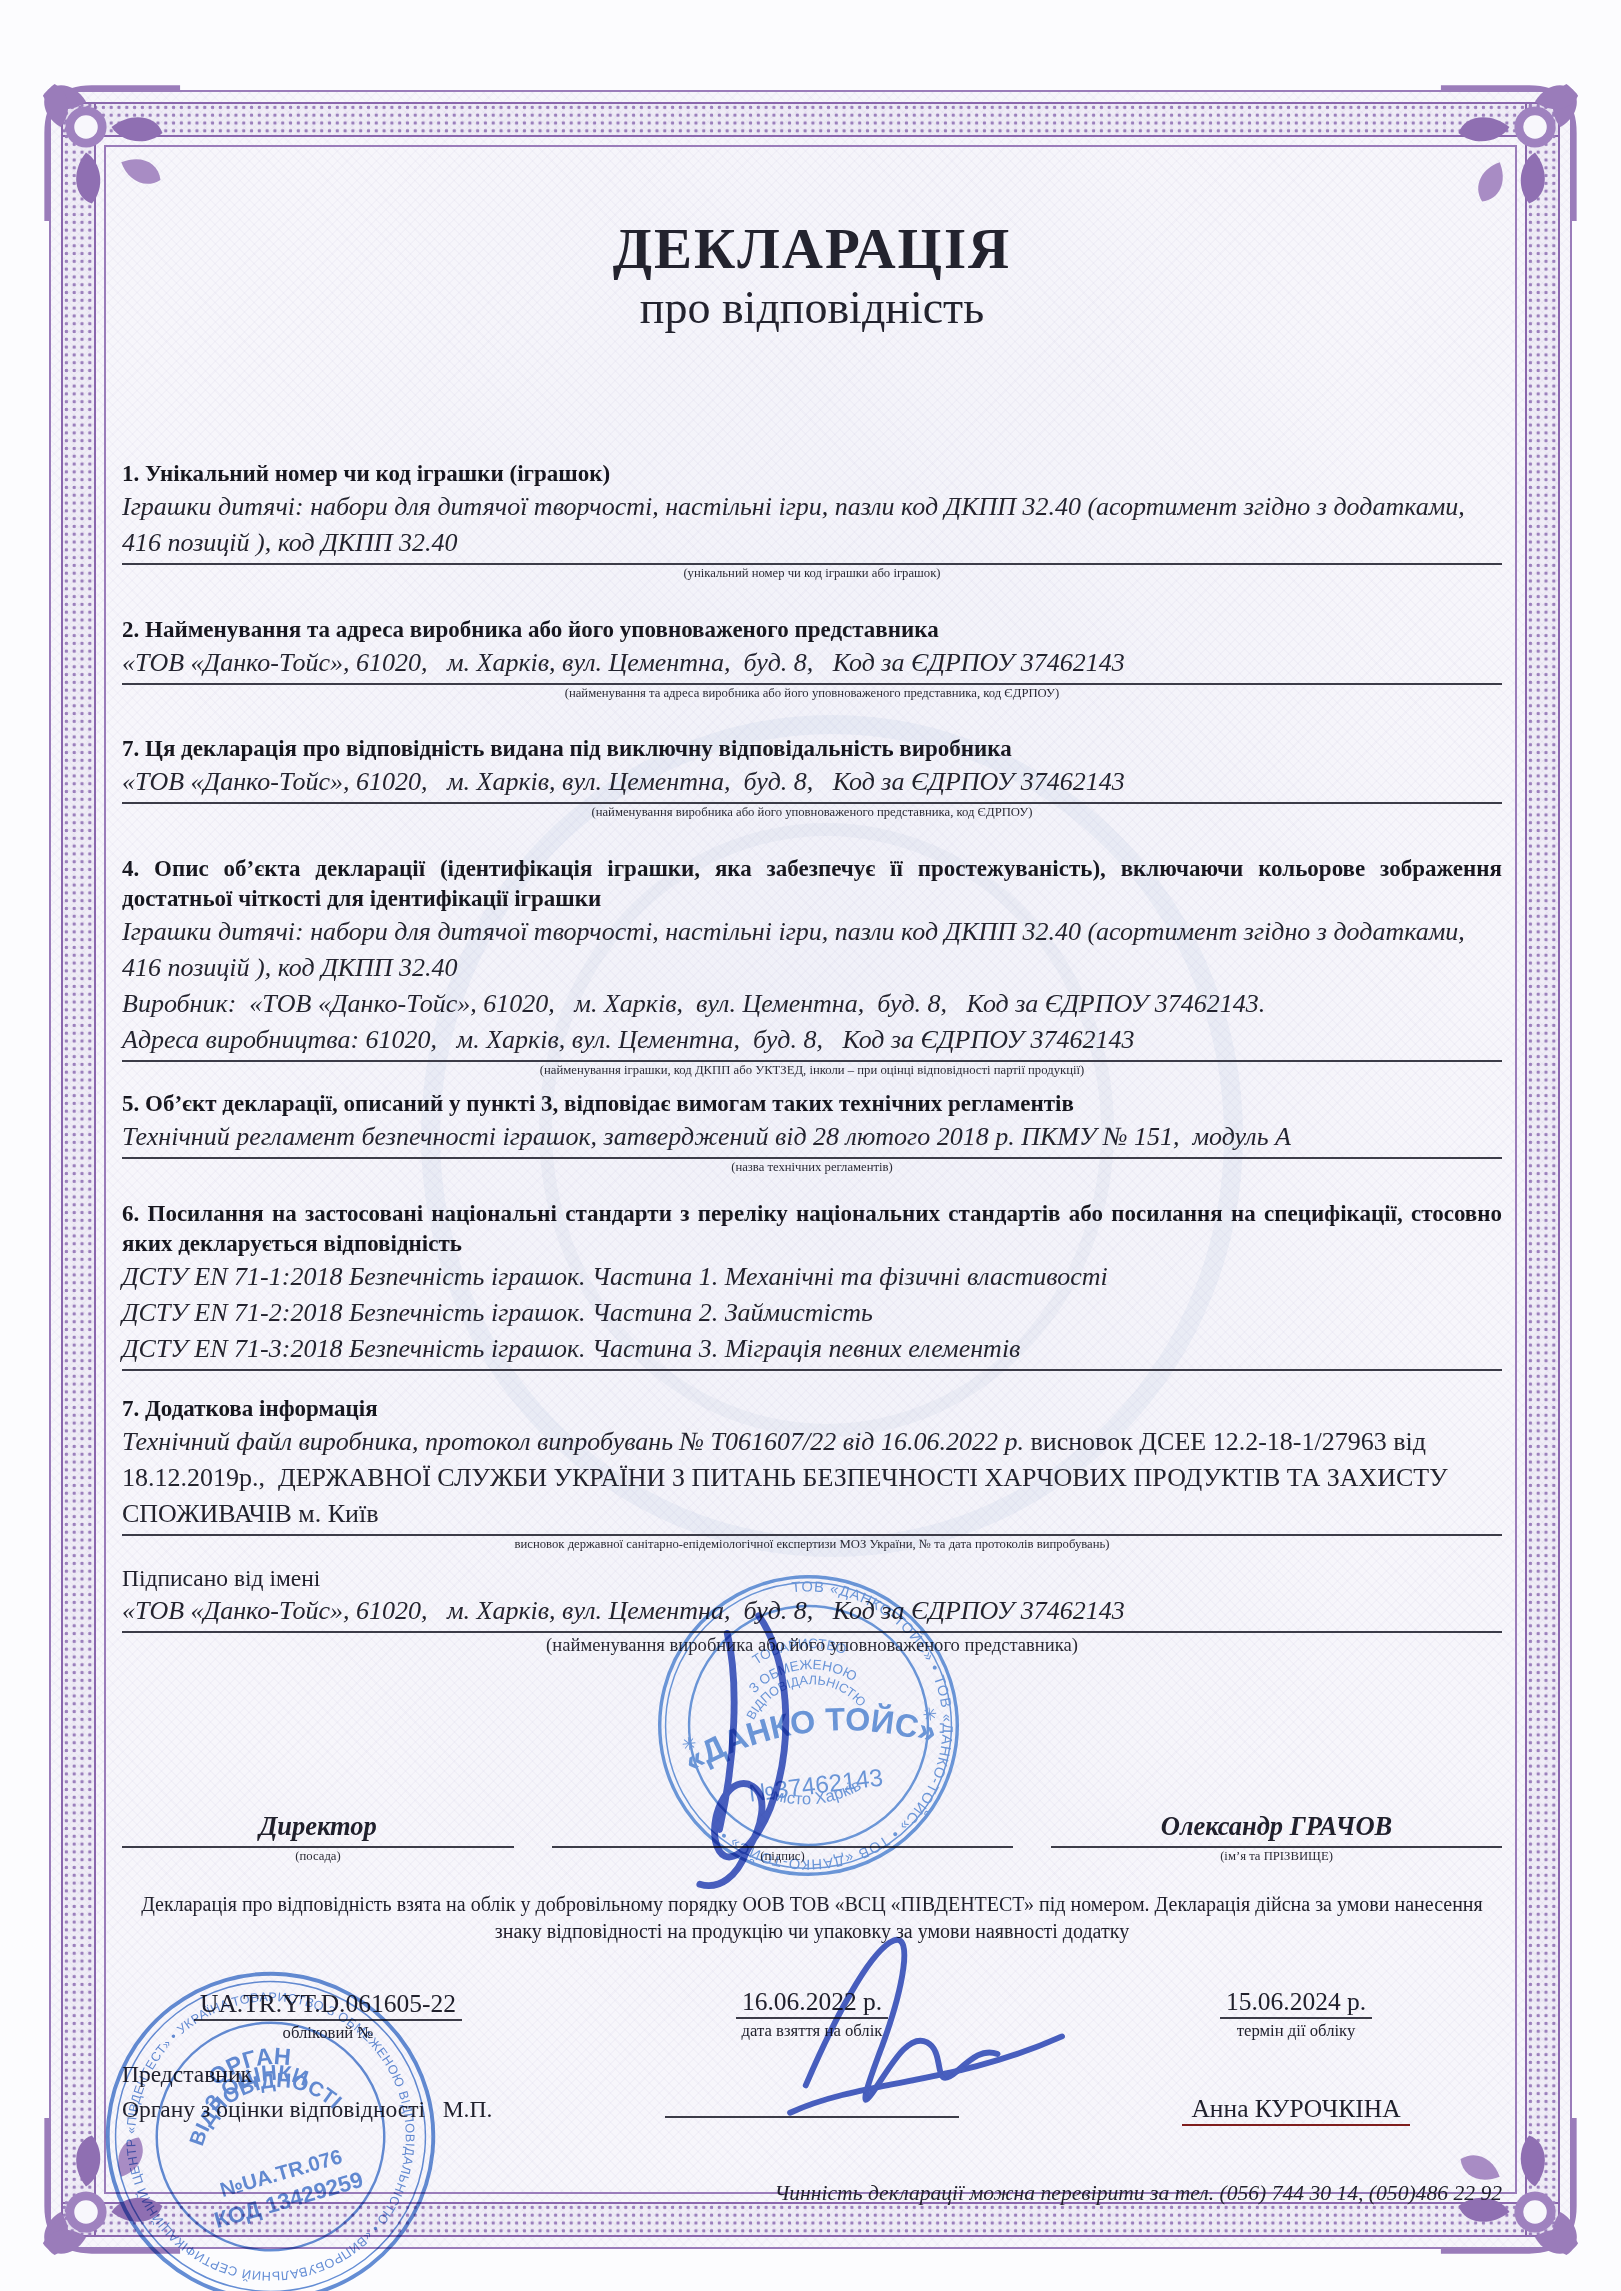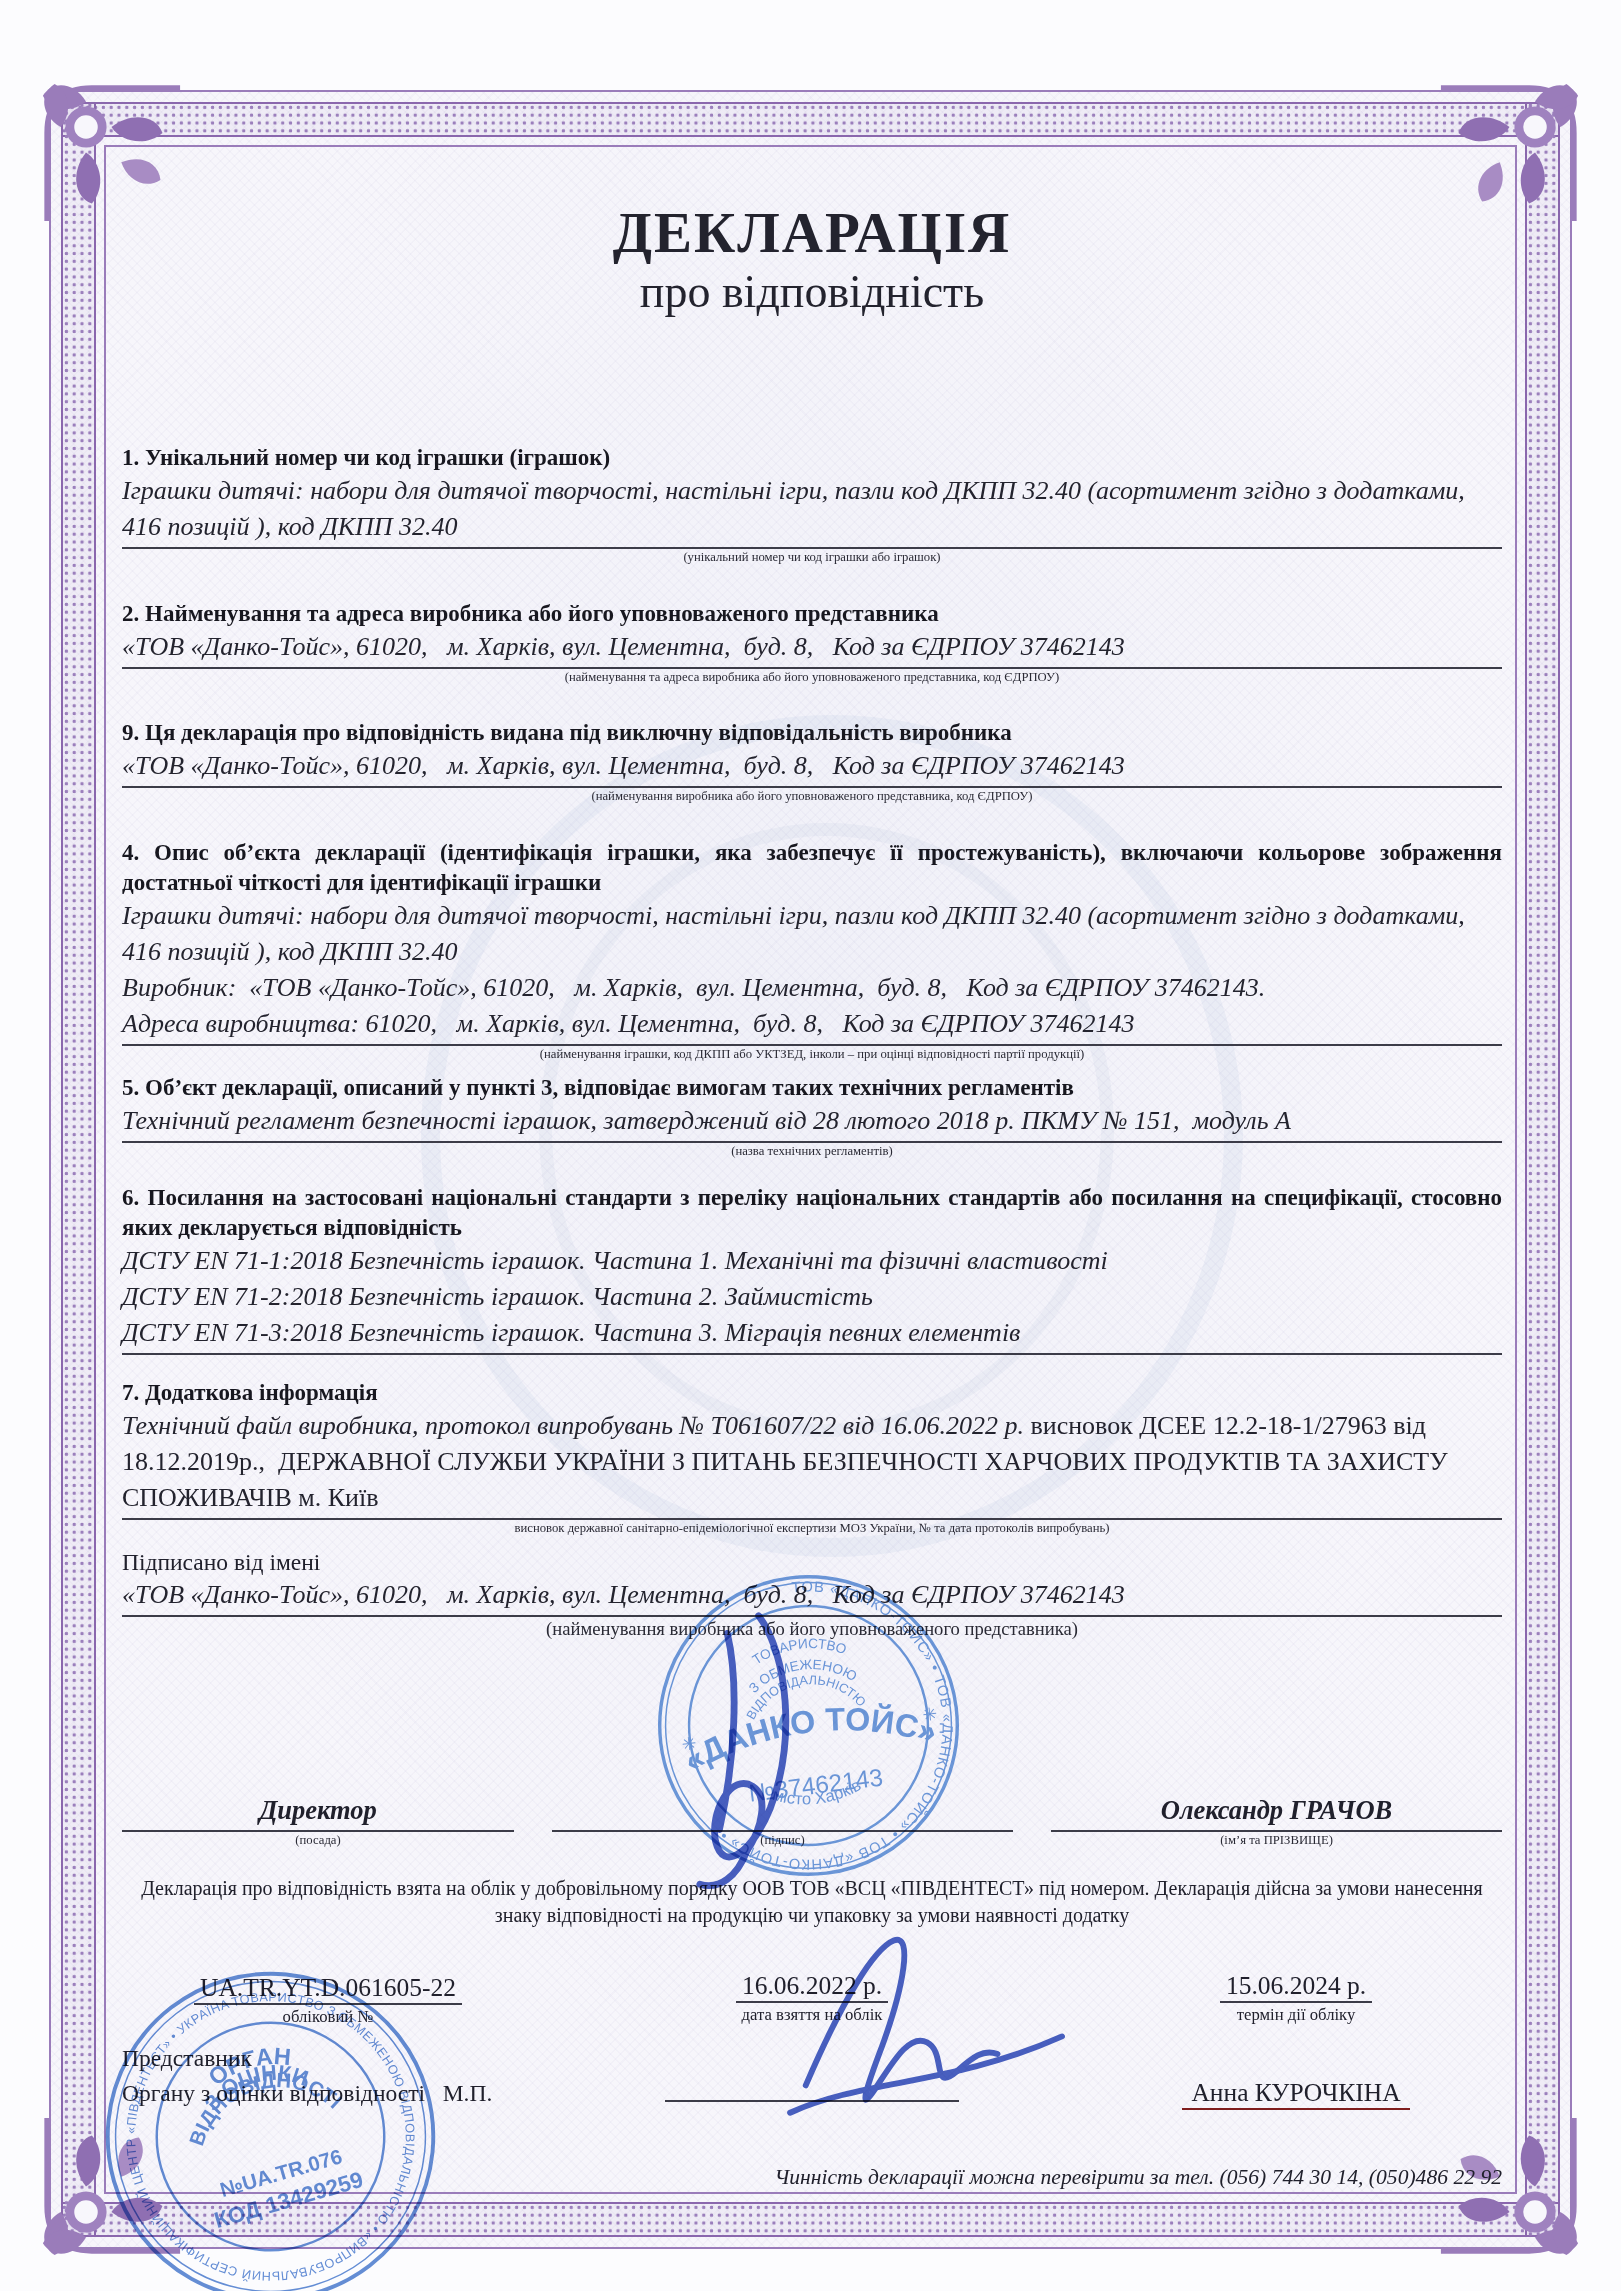--- a/index.html
+++ b/index.html
@@ -29,21 +29,21 @@
   .corner.tl{left:37px;top:78px;}
   .corner.tr{right:37px;top:78px;transform:rotate(90deg);}
   .corner.br{right:37px;bottom:31px;transform:rotate(180deg);}
   .corner.bl{left:37px;bottom:31px;transform:rotate(270deg);}
   
   .watermark{position:absolute;left:392px;top:686px;width:843px;height:882px;pointer-events:none;}
   .watermark .c1{position:absolute;left:29px;top:29px;width:784px;height:804px;border-radius:50%;border:19.6px solid rgba(140,162,205,0.10);}
   .watermark .c2{position:absolute;left:147px;top:137px;width:549px;height:588px;border-radius:50%;border:13.7px solid rgba(140,162,205,0.09);}
   
   .content{position:absolute;left:122px;top:147px;width:1380px;}
-  .title1{font-size:57px;font-weight:bold;text-align:center;margin-top:53px;letter-spacing:2px;color:#23232e;}
+  .title1{font-size:57px;font-weight:bold;text-align:center;margin-top:69px;letter-spacing:2px;color:#23232e;}
   .title2{font-size:46px;text-align:center;margin-top:0px;color:#23232e;}
   .title-gap{height:125px;}
   .sec-h{font-size:23px;font-weight:bold;line-height:30px;color:#17171f;}
   .sec-h.justify{text-align:justify;text-align-last:left;}
   .val{font-style:italic;font-size:26px;line-height:36px;white-space:pre-wrap;color:#23232e;}
   .val .upright{font-style:normal;}
   .rule{border-bottom:2px solid #3c3c48;margin-top:2px;}
   .cap{font-size:12.7px;line-height:16.7px;text-align:center;color:#2a2a35;font-family:Liberation Serif, serif;}
   .cap.big{font-size:18.6px;line-height:23.5px;}
   .gap-s{height:23.5px;} .gap-m{height:33px;} .gap-xs{height:9.8px;}
@@ -155,21 +155,21 @@
 
   <div class="sec">
     <div class="sec-h">2. Найменування та адреса виробника або його уповноваженого представника</div>
     <div class="val">«ТОВ «Данко-Тойс», 61020,   м. Харків, вул. Цементна,  буд. 8,   Код за ЄДРПОУ 37462143</div>
     <div class="rule"></div>
     <div class="cap">(найменування та адреса виробника або його уповноваженого представника, код ЄДРПОУ)</div>
   </div>
   <div class="gap-m"></div>
 
   <div class="sec">
-    <div class="sec-h">9. Ця декларація про відповідність видана під виключну відповідальність виробника</div>
+    <div class="sec-h">7. Ця декларація про відповідність видана під виключну відповідальність виробника</div>
     <div class="val">«ТОВ «Данко-Тойс», 61020,   м. Харків, вул. Цементна,  буд. 8,   Код за ЄДРПОУ 37462143</div>
     <div class="rule"></div>
     <div class="cap">(найменування виробника або його уповноваженого представника, код ЄДРПОУ)</div>
   </div>
   <div class="gap-m"></div>
 
   <div class="sec">
     <div class="sec-h justify">4. Опис об’єкта декларації (ідентифікація іграшки, яка забезпечує її простежуваність), включаючи кольорове зображення достатньої чіткості для ідентифікації іграшки</div>
     <div class="val">Іграшки дитячі: набори для дитячої творчості, настільні ігри, пазли код ДКПП 32.40 (асортимент згідно з додатками, 416 позицій ), код ДКПП 32.40</div>
     <div class="val">Виробник:  «ТОВ «Данко-Тойс», 61020,   м. Харків,  вул. Цементна,  буд. 8,   Код за ЄДРПОУ 37462143.</div>

